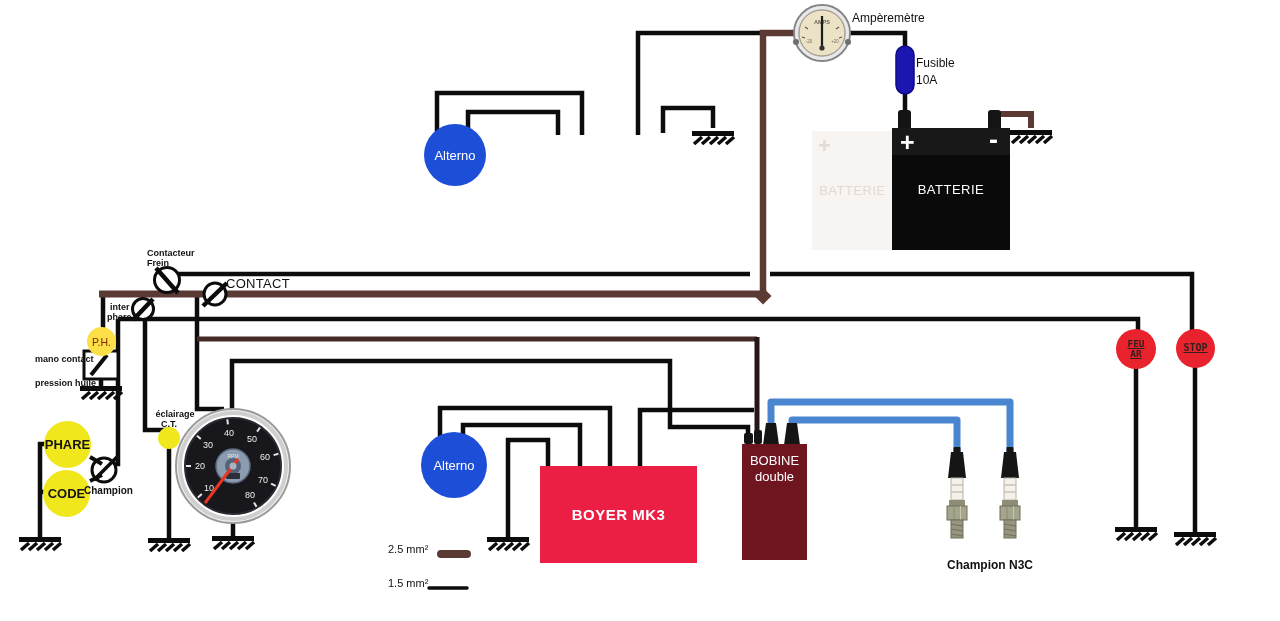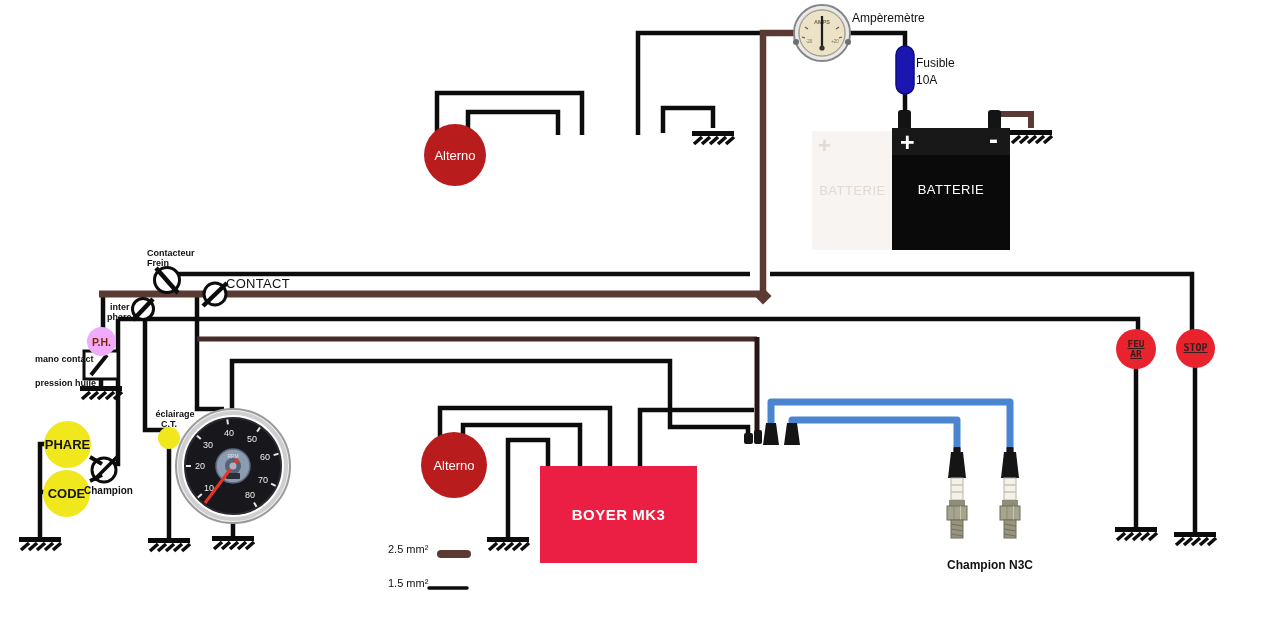--- a/index.html
+++ b/index.html
@@ -6,21 +6,21 @@
   .canvas{position:relative;width:1280px;height:621px;background:#ffffff;overflow:hidden;
           font-family:"Liberation Sans",sans-serif;color:#111;}
   .abs{position:absolute;}
   svg text{font-family:"Liberation Sans",sans-serif;}
   .lbl{position:absolute;color:#111;white-space:nowrap;}
   .lbl-sm{font-size:9px;font-weight:bold;line-height:10px;}
   .lbl-md{font-size:12px;line-height:15px;}
   .circle{position:absolute;border-radius:50%;display:flex;align-items:center;justify-content:center;
           text-align:center;}
   .boxc{position:absolute;display:flex;align-items:center;justify-content:center;color:#fff;}
-  .black-disc{background:#b91c1c;color:#fff;font-size:13px;}
+  .black-disc{background:#1d4ed8;color:#fff;font-size:13px;}
   .yellow{background:#f0e71d;color:#151515;font-weight:bold;font-size:13px;}
   .red-lamp{background:#e8232e;color:#33201e;font-family:"DejaVu Sans Mono","Liberation Mono",monospace;
             font-size:9.5px;font-weight:bold;line-height:10.5px;text-decoration:underline;}
   .blackbox{background:#0a0a0a;}
 </style>
 </head>
 <body>
 
 <div class="canvas">
 
@@ -215,28 +215,34 @@
   </div>
 
   <div class="circle black-disc" style="left:421px;top:432px;width:66px;height:66px;">
     <span>Alterno</span>
   </div>
 
   <div class="boxc" style="left:540px;top:466px;width:157px;height:97px;background:#eb1e44;">
     <span style="font-size:15px;font-weight:bold;letter-spacing:.5px;">BOYER MK3</span>
   </div>
 
+  <div class="boxc" style="left:742px;top:444px;width:65px;height:116px;background:#6e1520;align-items:flex-start;">
+    <div style="text-align:center;width:100%;padding-top:9px;font-size:13px;line-height:16px;">
+      <div>BOBINE</div>
+      <div>double</div>
+    </div>
+  </div>
 
   <div class="circle yellow" style="left:44px;top:421px;width:47px;height:47px;">
     <span>PHARE</span>
   </div>
   <div class="circle yellow" style="left:43px;top:470px;width:47px;height:47px;">
     <span>CODE</span>
   </div>
-  <div class="circle" style="left:87px;top:327px;width:29px;height:29px;background:#f0abfc;color:#7c2800;font-weight:bold;font-size:10.5px;">
+  <div class="circle" style="left:87px;top:327px;width:29px;height:29px;background:#fde047;color:#7c2800;font-weight:normal;font-size:10.5px;">
     <span>P.H.</span>
   </div>
   <div class="circle" style="left:158px;top:427px;width:22px;height:22px;background:#f0e71d;"></div>
   <div class="circle red-lamp" style="left:1116px;top:329px;width:40px;height:40px;">
     <span>
       <span style="display:block;">FEU</span>
       <span style="display:block;">AR</span>
     </span>
   </div>
   <div class="circle red-lamp" style="left:1176px;top:329px;width:39px;height:39px;font-size:10px;">

